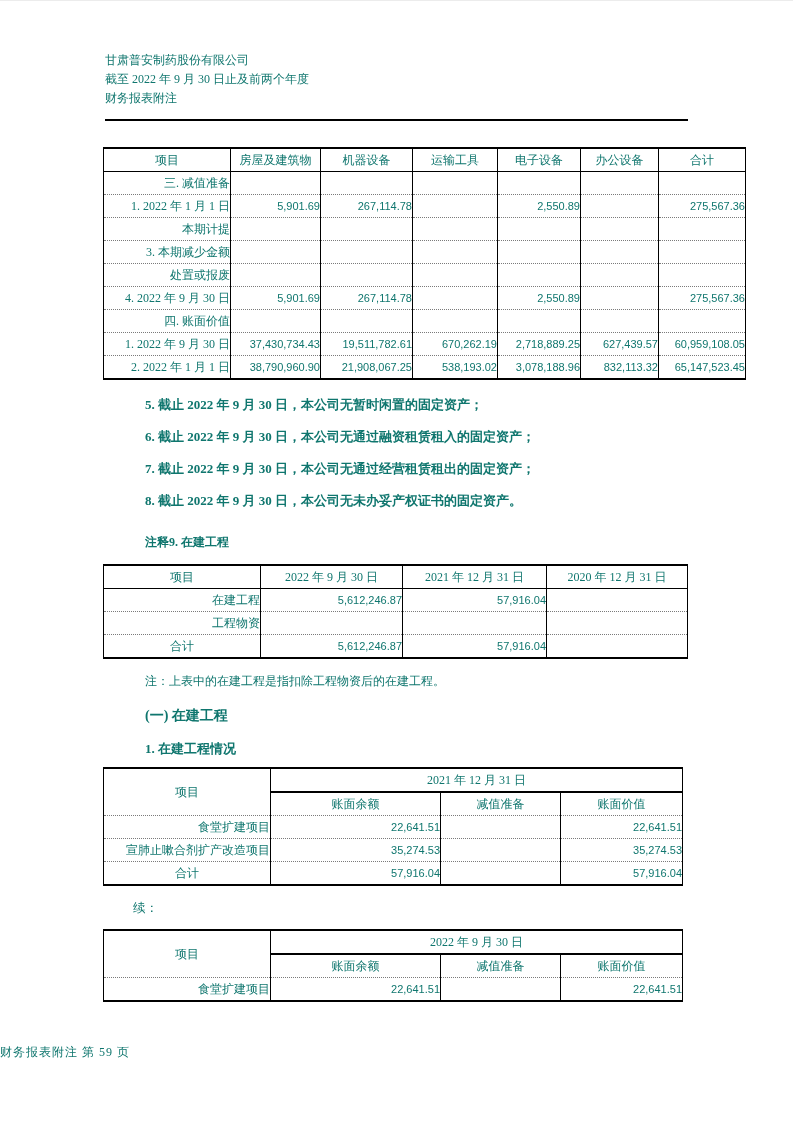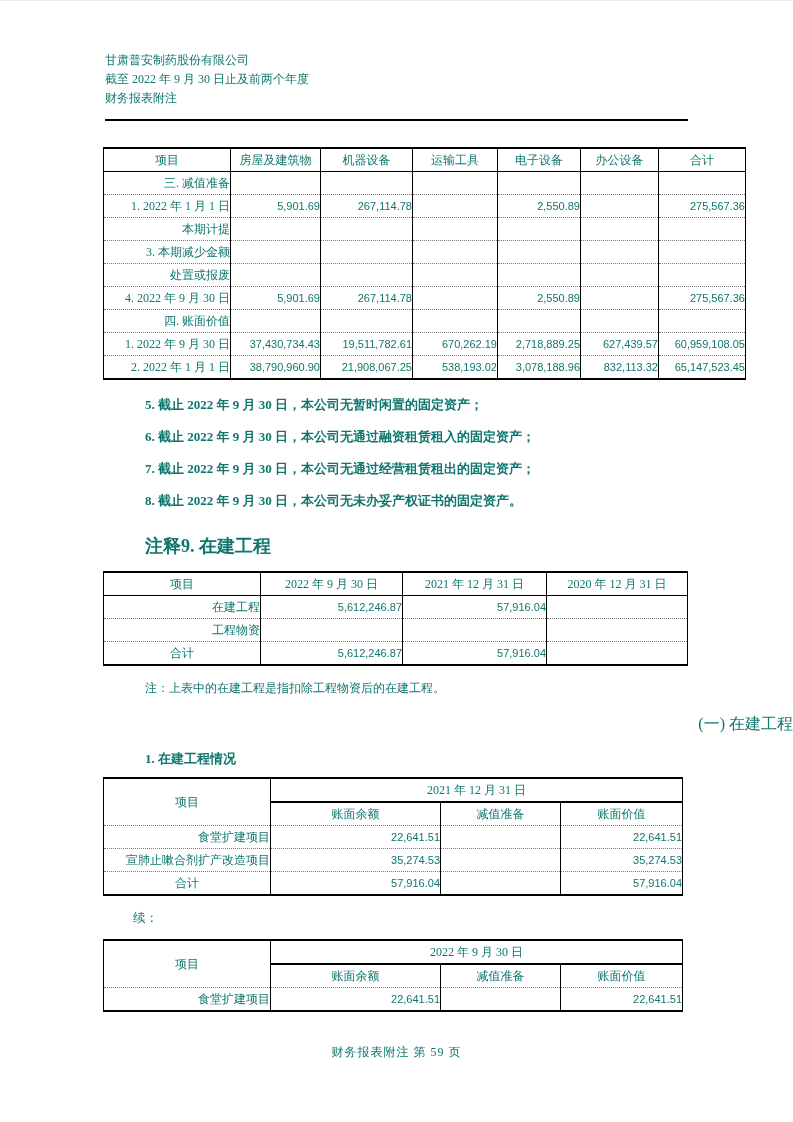--- a/index.html
+++ b/index.html
@@ -33,26 +33,26 @@
   .t2 { margin:13px 0 0 103px; width:584px; }
   .t2 th, .t2 td { height:24px; }
   .t3 { margin:9px 0 0 103px; width:579px; }
   .t4 { margin:12px 0 0 103px; width:579px; }
   .t3 thead th.grp, .t4 thead th.grp { border-bottom:2px solid #000; }
   .t3 thead tr.sub th, .t4 thead tr.sub th { border-bottom:1px dotted #7a7a7a; }
   .t3 thead th.item, .t4 thead th.item { border-bottom:1px dotted #7a7a7a; }
 
   .notes { margin:17px 0 0 145px; }
   .notes p { margin:0 0 16px 0; font-size:13px; font-weight:bold; line-height:16px; }
-  .h-note9 { margin:25px 0 0 145px; font-size:18px; font-weight:bold; }
+  .h-note9 { margin:25px 0 0 145px; font-size:12px; font-weight:bold; }
   .tbl-note { margin:14px 0 0 145px; font-size:12px;font-family:Liberation Serif, serif; }
-  .h-sub1 { margin:17px 0 0 145px; font-size:16px; font-weight:normal;text-align:right; }
+  .h-sub1 { margin:17px 0 0 145px; font-size:14px; font-weight:bold; }
   .h-sub2 { margin:15px 0 0 145px; font-size:13px; font-weight:bold; }
   .cont { margin:14px 0 0 133px; font-size:12.5px; }
-  .footer { position:absolute; left:0; top:1043px; width:100%; text-align:center; font-size:12px; letter-spacing:1px; }
+  .footer { position:absolute; left:0; top:1043px; width:100%; text-align:left; font-size:12px; letter-spacing:1px; }
 </style>
 </head>
 <body>
 
 <div class="page">
 
   <div class="doc-header">
     <div>甘肃普安制药股份有限公司</div>
     <div>截至 2022 年 9 月 30 日止及前两个年度</div>
     <div>财务报表附注</div>

